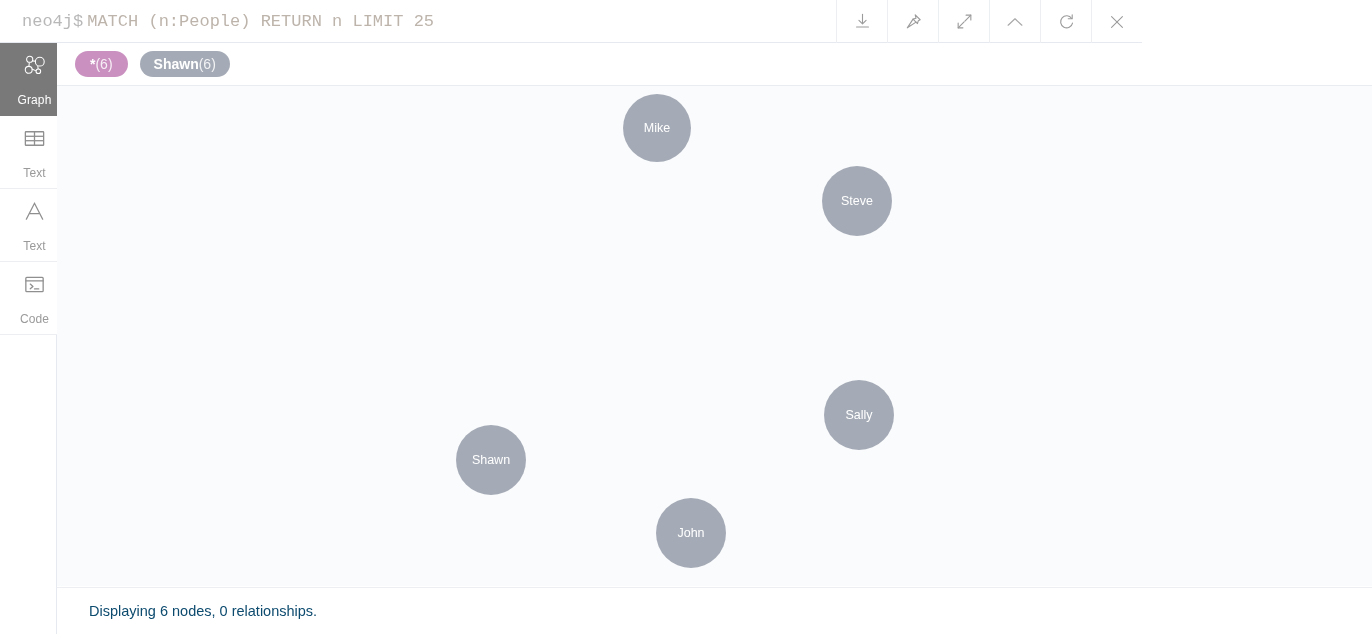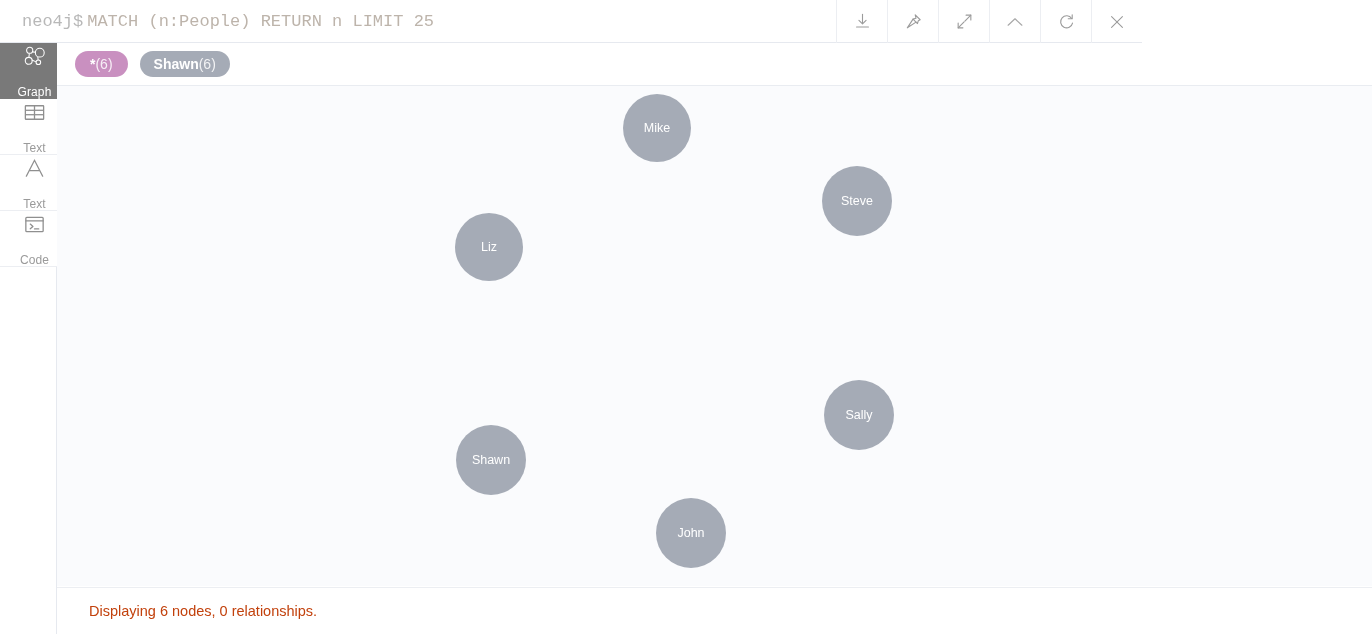--- a/index.html
+++ b/index.html
@@ -75,21 +75,21 @@
     left: 0; top: 43px;
     width: 57px;
     height: 591px;
     background: #ffffff;
     border-right: 1px solid #e6e9ef;
   }
 
   .side-item {
     position: relative;
     width: 57px;
-    height: 56px;
+    height: 73px;
     display: flex;
     flex-direction: column;
     align-items: center;
     justify-content: center;
     gap: 16px;
     cursor: pointer;
     border-bottom: 1px solid #eceef2;
     background: #ffffff;
     padding-left: 12px;
   }
@@ -185,21 +185,21 @@
     width: 1315px;
     height: 47px;
     background: #ffffff;
     border-top: 1px solid #eceef2;
     display: flex;
     align-items: center;
     padding-left: 32px;
   }
   .status-text {
     font-size: 14.5px;
-    color: #c2410c;
+    color: #0c4a6e;
     line-height: 1;
   }
 </style>
 </head>
 <body>
 
 <div id="app">
 
   <div class="frame-header">
     <div class="query-wrap">
@@ -335,23 +335,20 @@
   </div>
 
   <div class="canvas" style="background: rgb(250, 251, 253);">
 
   <div class="node" style="width: 68px; height: 68px; left: 566px; top: 8px; background: rgb(165, 171, 182);">
         <span class="node-caption">Mike</span>
       </div>
       <div class="node" style="width: 70px; height: 70px; left: 765px; top: 80px; background: rgb(165, 171, 182);">
         <span class="node-caption">Steve</span>
       </div>
-      <div class="node" style="width: 68px; height: 68px; left: 398px; top: 127px; background: rgb(165, 171, 182);">
-        <span class="node-caption">Liz</span>
-      </div>
       <div class="node" style="width: 70px; height: 70px; left: 767px; top: 294px; background: rgb(165, 171, 182);">
         <span class="node-caption">Sally</span>
       </div>
       <div class="node" style="width: 70px; height: 70px; left: 399px; top: 339px; background: rgb(165, 171, 182);">
         <span class="node-caption">Shawn</span>
       </div>
       <div class="node" style="width: 70px; height: 70px; left: 599px; top: 412px; background: rgb(165, 171, 182);">
         <span class="node-caption">John</span>
       </div>
     </div>

